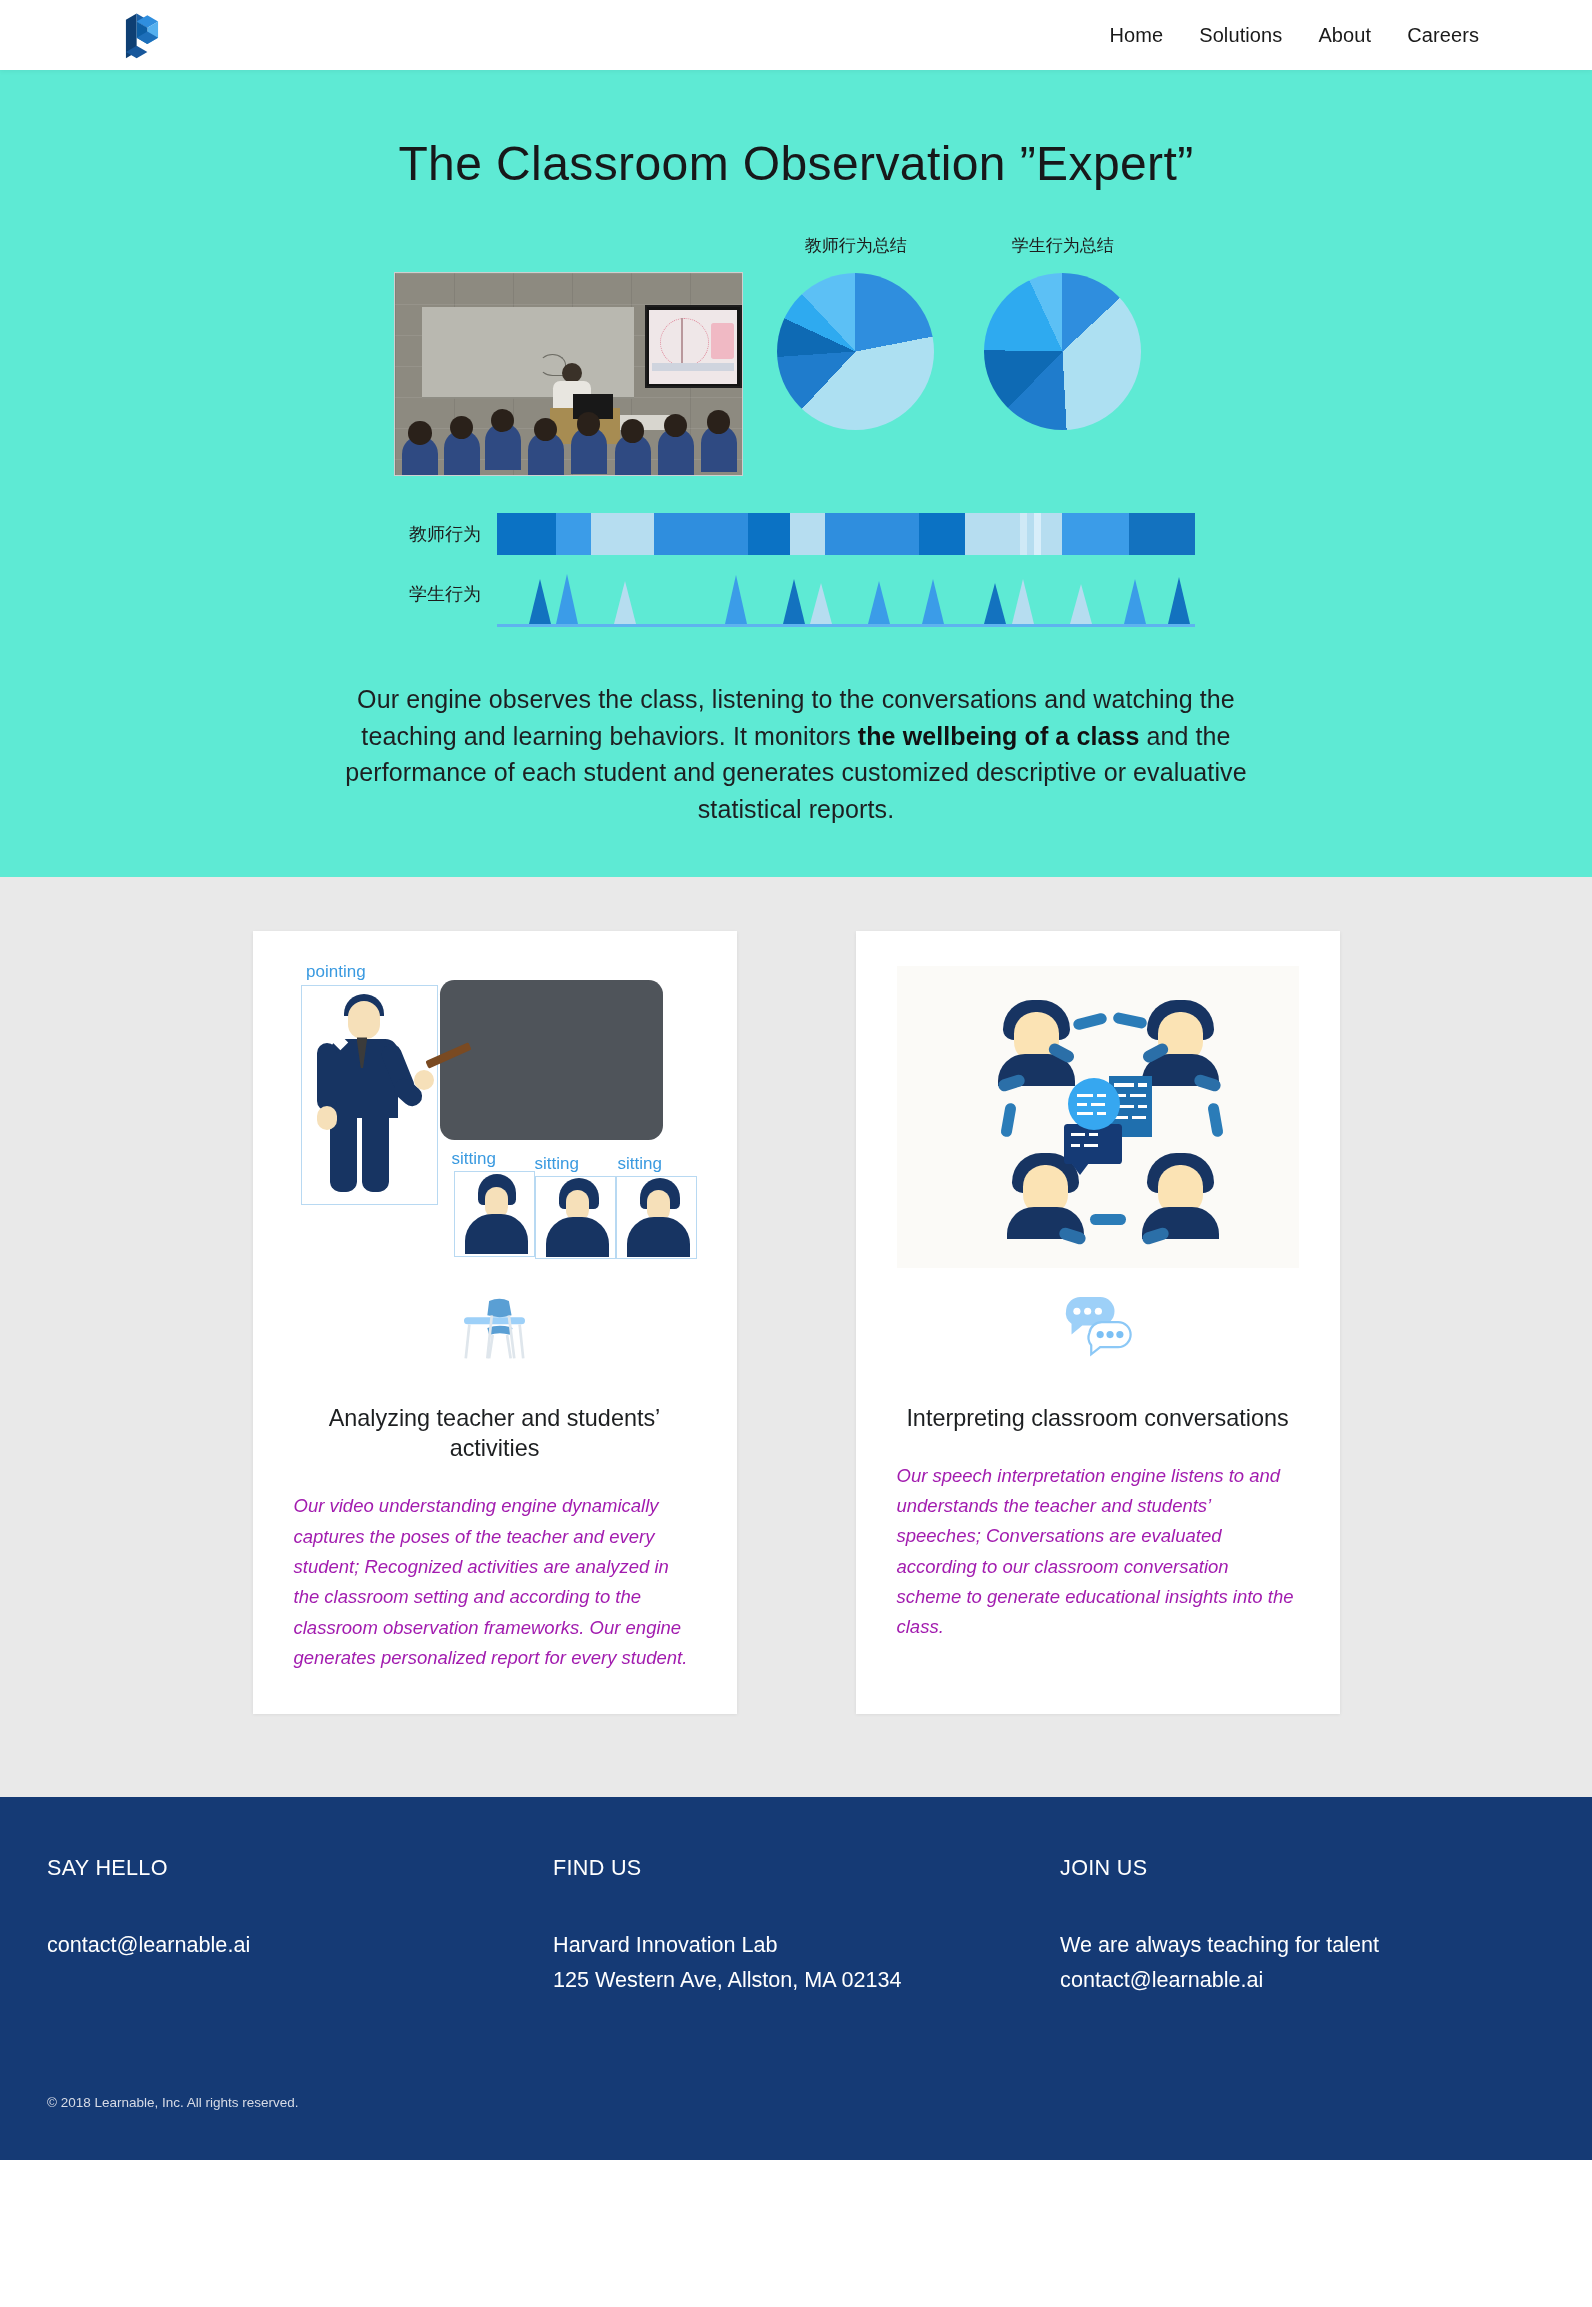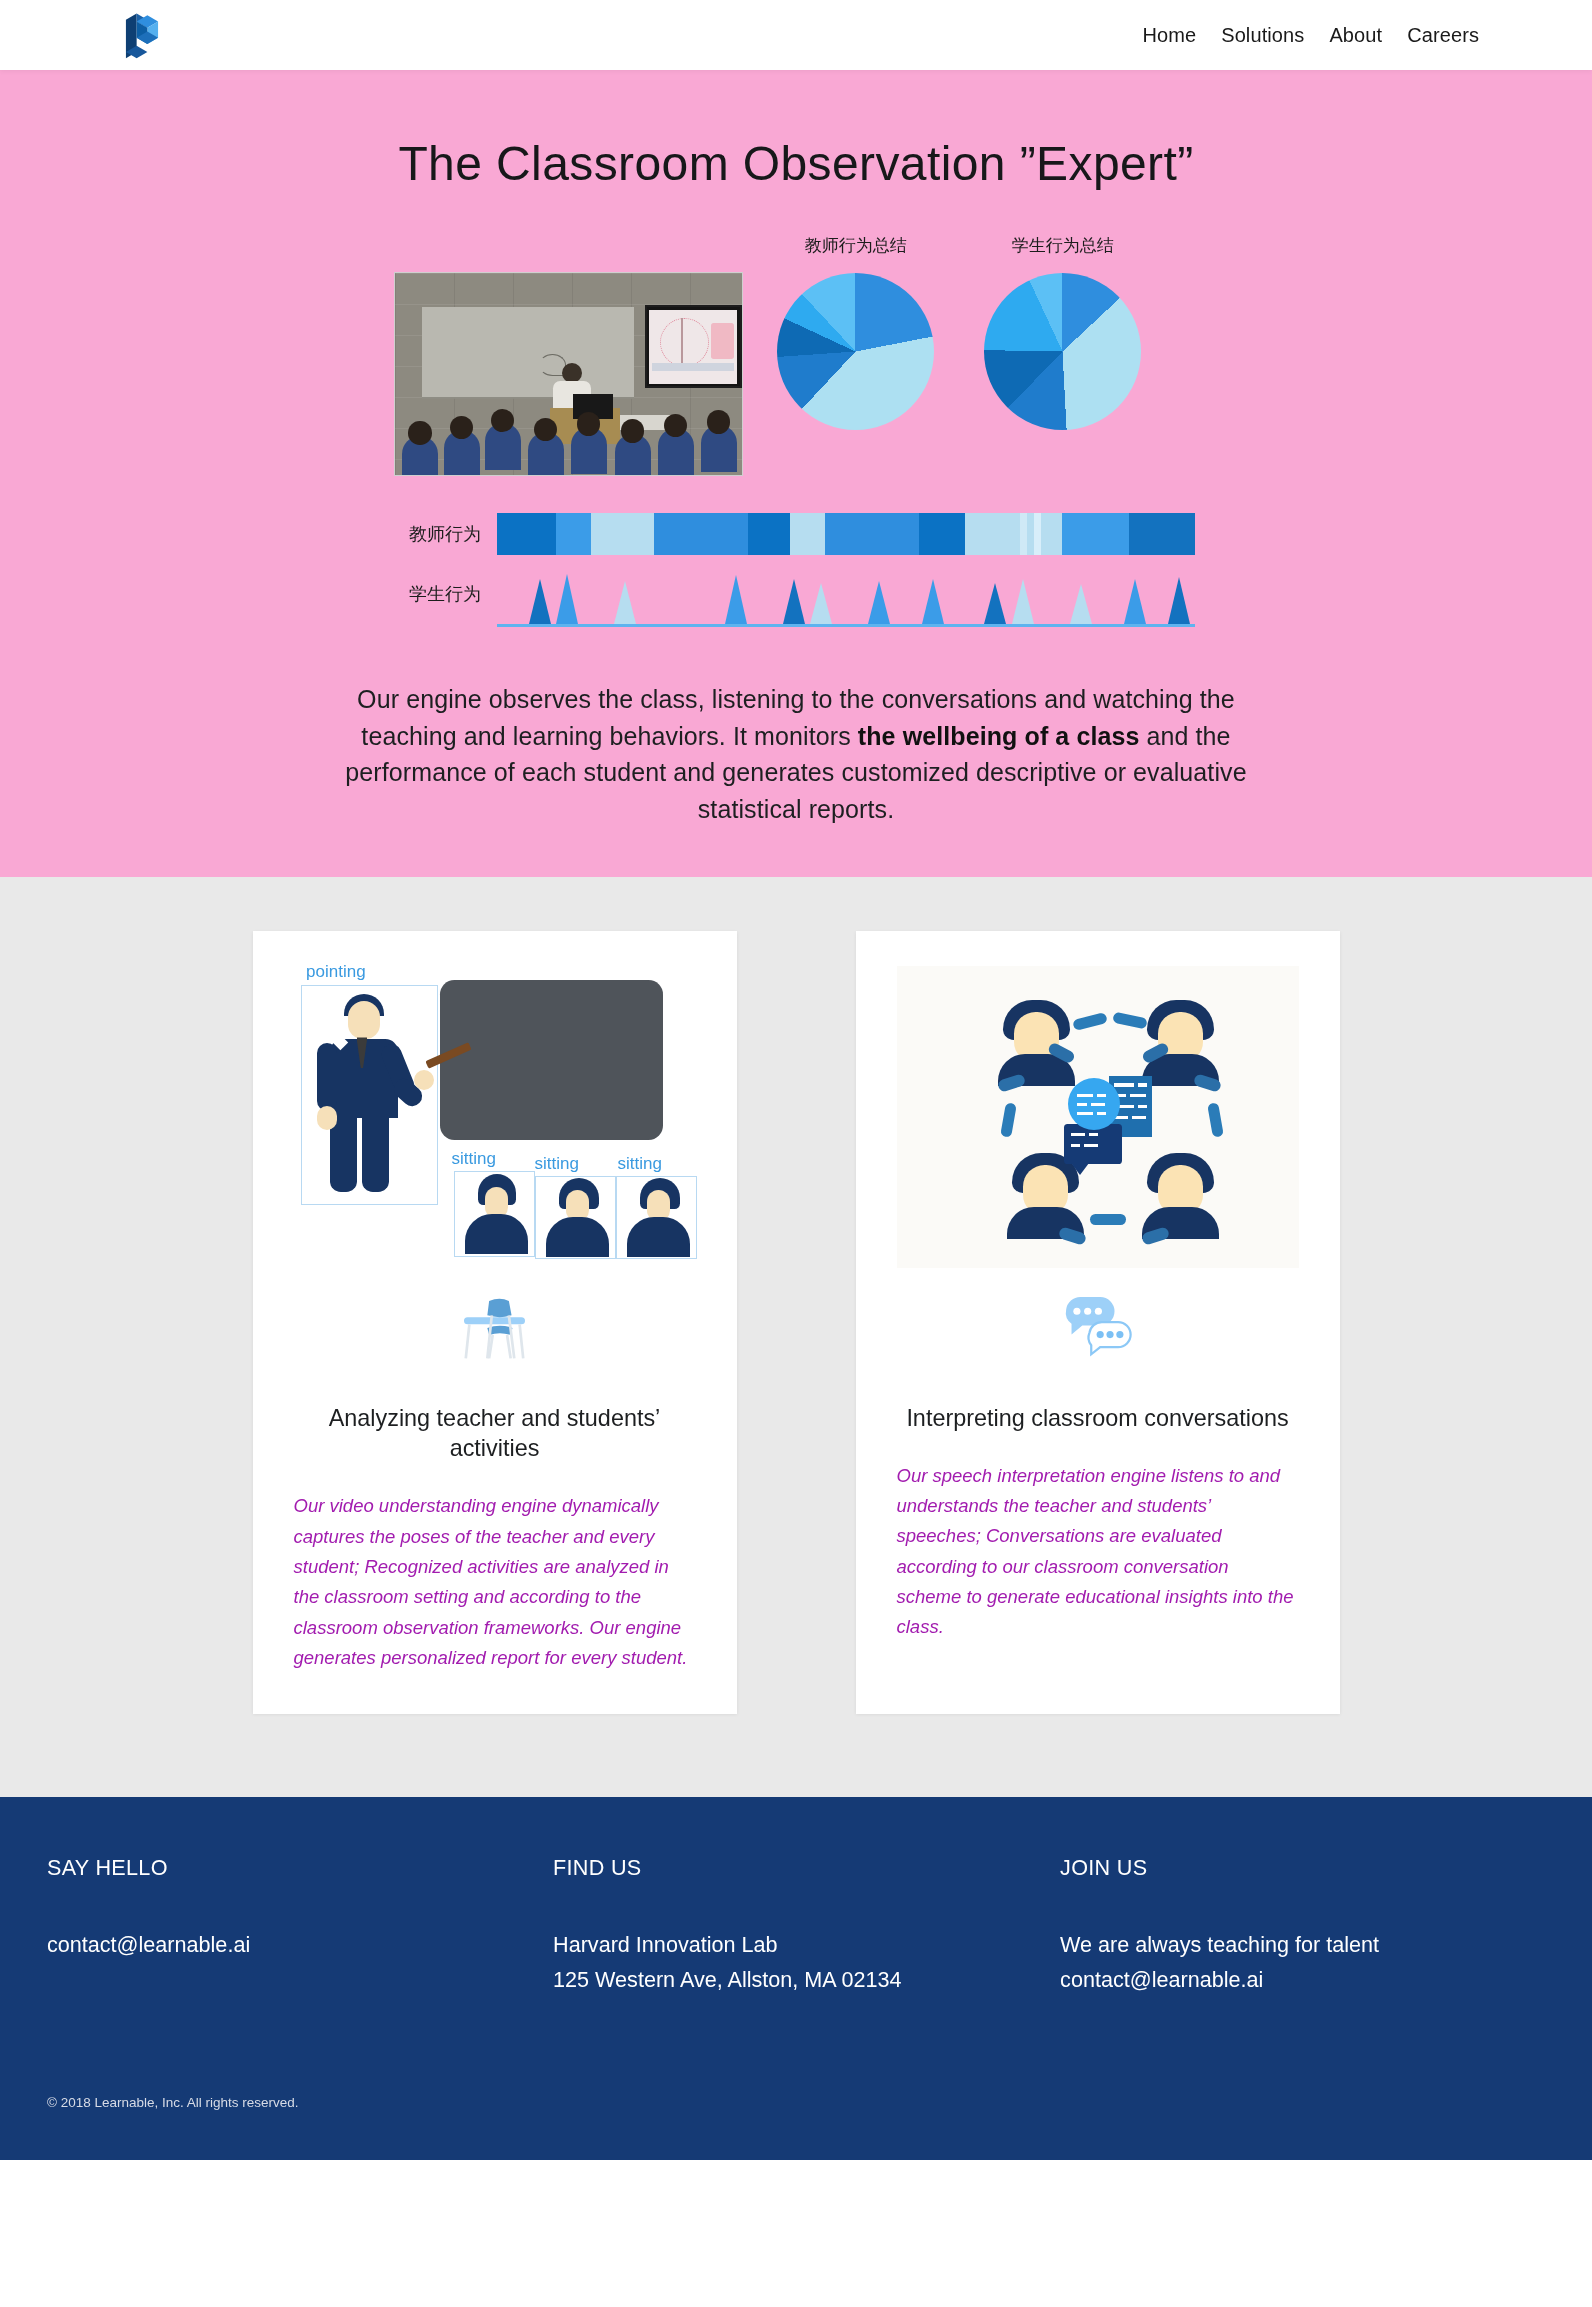--- a/index.html
+++ b/index.html
@@ -19,31 +19,31 @@
     background: #ffffff;
     display: flex;
     align-items: center;
     justify-content: space-between;
     padding: 0 52px 0 117px;
     box-shadow: 0 1.8px 5.4px rgba(0,0,0,0.06);
     position: relative;
     z-index: 5;
   }
   .logo-wrap { width: 56px; height: 50px; display:flex; align-items:center; }
-  .nav-links { display: flex; align-items: center; gap: 25px; padding-right: 61px; }
+  .nav-links { display: flex; align-items: center; gap: 36px; padding-right: 61px; }
   .nav-link {
     font-size: 20px;
     color: #1a1a1a;
     text-decoration: none;
     font-family: "Liberation Sans", sans-serif;
     letter-spacing: 0.1px;
   }
 
   
-  .hero { background:#f9a8d4; padding: 43px 0 0 0; }
+  .hero { background:#5eead4; padding: 43px 0 0 0; }
   .hero-title {
     text-align: center;
     font-size: 48px;
     font-weight: 400;
     letter-spacing: 0.4px;
     color: #17181a;
     padding: 23.4px 0 9px;
     font-family: "Liberation Sans", sans-serif;
   }
 

